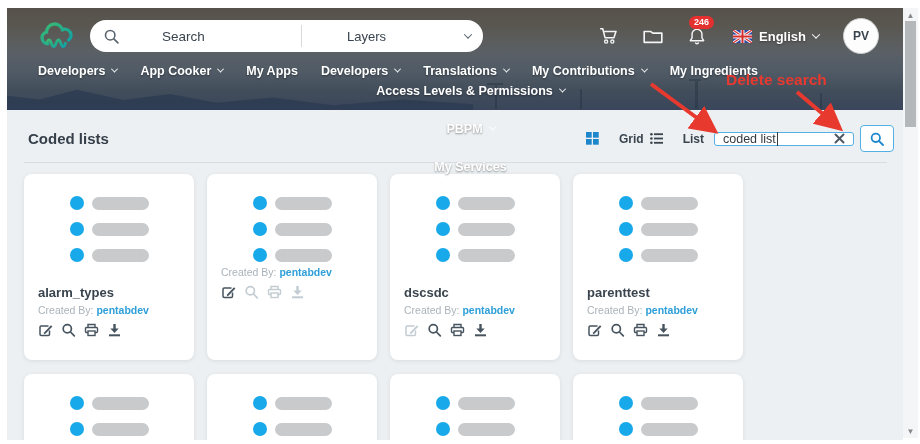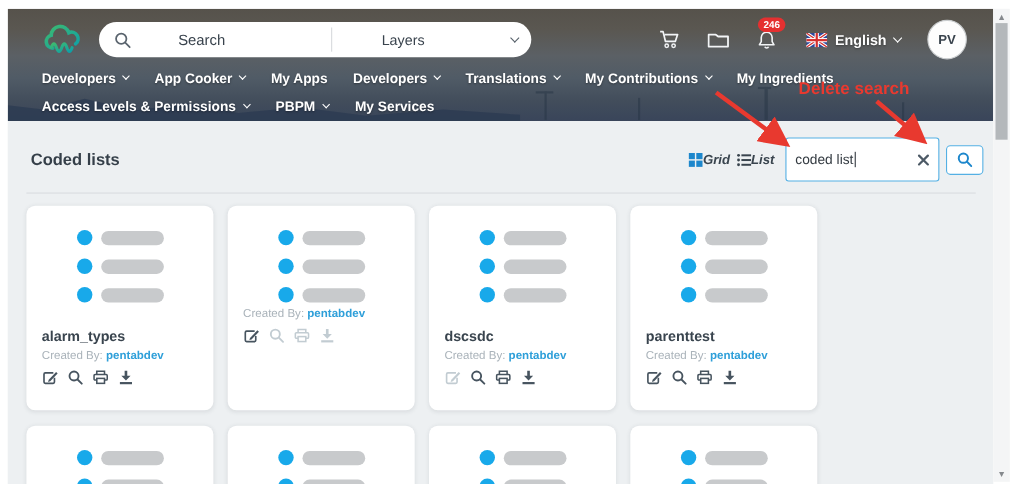--- a/index.html
+++ b/index.html
@@ -42,37 +42,37 @@
   .badge { position:absolute; top:-11px; left:2px; background:#e53030; color:#fff; font-size:9px; font-weight:bold;
     border-radius:9px; padding:2px 5px; line-height:1; }
   .lang { display:flex; align-items:center; margin-left:26px; gap:7px; font-size:13px; font-weight:600; color:#fff;
     text-shadow:0 1px 2px rgba(0,0,0,.35); }
   .flag { width:19px; height:13px; flex:0 0 auto; }
   .avatar { margin-left:24px; width:36px; height:36px; border-radius:50%; background:#fdfdfd; border:1px solid #c9ccce;
     display:flex; align-items:center; justify-content:center; font-size:12px; font-weight:bold; color:#39434d; }
 
   .nav-row { position:relative; display:flex; align-items:center; z-index:2; padding-left:31px; height:26px; }
   .nav-row.r1 { gap:23px; }
-  .nav-row.r2 { gap:24px; }
+  .nav-row.r2 { gap:24px;flex-direction:column; }
   .nav-item { display:flex; align-items:center; gap:7px; color:#fff; font-size:12.5px; font-weight:600;
     text-shadow:0 1px 2px rgba(0,0,0,.4); white-space:nowrap; cursor:pointer; }
   .nav-item .caret { width:5px; height:5px; margin-top:-2px; }
 
   
   .content { position:relative; width:100%; height:330px; }
   .page-head { display:flex; align-items:center; padding:15px 9px 0 21px; }
   .page-title { font-size:15px; font-weight:bold; color:#353f49; }
   .controls { margin-left:auto; display:flex; align-items:center; }
-  .toggle { display:flex; align-items:center; gap:0; font-size:12px; font-weight:bold; color:#39444e; cursor:pointer;font-style:italic; }
+  .toggle { display:flex; align-items:center; gap:20px; font-size:12px; font-weight:bold; color:#39444e; cursor:pointer; }
   .toggle + .toggle { margin-left:6px; }
   .toggle svg { width:13px; height:13px; }
   .grid-ic { color:#1d87cc; }
   .list-ic { color:#39444e; }
 
-  .search-box { display:flex; align-items:center; margin-left:10px; width:140px; height:40px; background:#fff;
+  .search-box { display:flex; align-items:center; margin-left:10px; width:140px; height:14px; background:#fff;
     border:1.5px solid #54b0e4; border-radius:3px; padding:0 8px; }
   .search-box .val { font-size:12.5px; color:#333a41; }
   .caret-bar { width:1.5px; height:14px; background:#333a41; margin-left:1px; }
   .clear-x { margin-left:auto; width:11px; height:11px; color:#4d5a66; cursor:pointer; }
   .search-btn { margin-left:6px; width:34px; height:27px; background:#fff; border:1.5px solid #54b0e4; border-radius:4px;
     display:flex; align-items:center; justify-content:center; cursor:pointer; }
   .search-btn svg { width:14px; height:14px; color:#1d87cc; }
 
   .divider { margin:10px 16px 0 17px; border-top:1px solid #d9dce0; }
 

